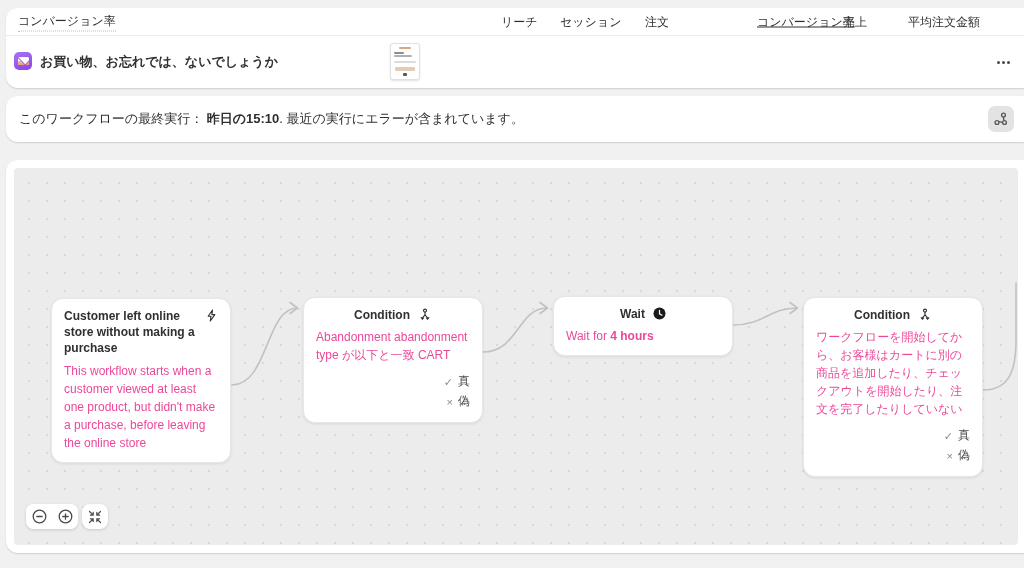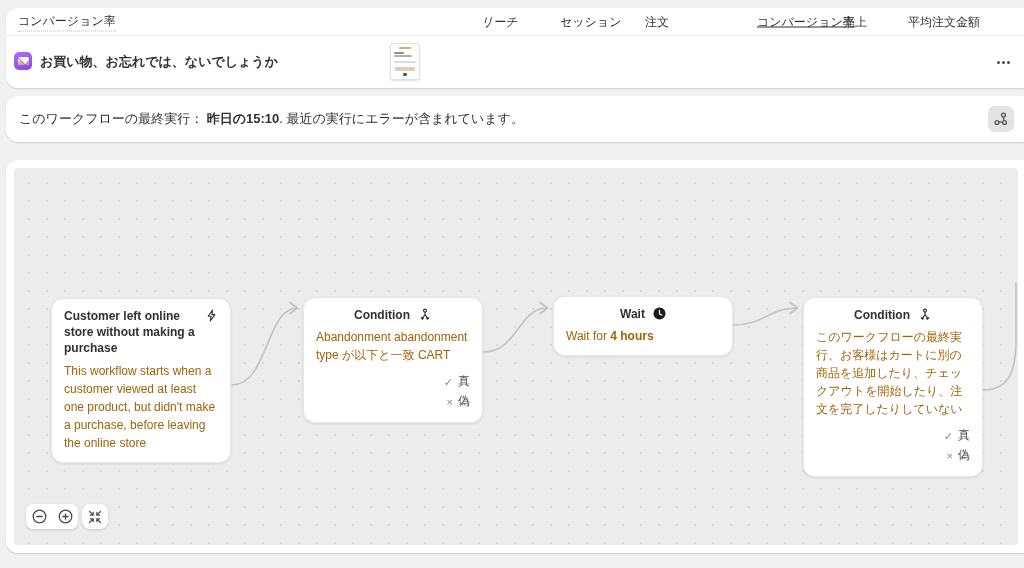--- a/index.html
+++ b/index.html
@@ -16,21 +16,21 @@
     background:#ffffff;
     border-radius:12px 0 0 12px;
     box-shadow:0 1px 2px rgba(0,0,0,.10), 0 1px 0 rgba(0,0,0,.04);
   }
 
   
   #card-table { top:8px; height:80px; }
   .table-header { position:relative; height:28px; border-bottom:1px solid #ebebeb; font-size:12px; color:#303030; }
   .table-header span { position:absolute; top:50%; transform:translateY(-50%); white-space:nowrap; }
   .col-activity { left:12px; border-bottom:1.5px dotted #bdbdbd; padding-bottom:1px; }
-  .col-reach { left:475px;font-style:italic; } .col-session { left:554px; } .col-order { left:639px; }
+  .col-reach { left:495px; } .col-session { left:554px; } .col-order { left:639px; }
   .col-conv { left:751px;text-decoration:underline; } .col-sales { left:837px; } .col-aov { left:902px;text-align:right; }
 
   .activity-row { position:relative; height:51px;padding-left:40px; }
   .email-icon {
     position:absolute; left:8px; top:16px; width:18px; height:18px;
     border-radius:5px; background:linear-gradient(160deg,#a973f2 0%,#8a43ea 100%);
     display:flex; align-items:center; justify-content:center;
   }
   .email-icon .env { width:11px; height:8px; background:#fff; border-radius:1.5px; position:relative; overflow:hidden; }
   .email-icon .env::before { content:""; position:absolute; left:0; right:0; bottom:0; height:4px; background:linear-gradient(180deg,#f9c29a,#f2975f); }
@@ -78,21 +78,21 @@
   .edges path { fill:none; stroke:#c2c2c2; stroke-width:1.6; stroke-linecap:round; stroke-linejoin:round; }
 
   .node {
     position:absolute; width:180px; background:#fff; border-radius:12px;
     border:1px solid #e7e7e7; box-shadow:0 1px 3px rgba(0,0,0,.09);
     padding:9px 12px 10px; cursor:pointer;
   }
   .node-head { display:flex; align-items:flex-start; justify-content:center; gap:8px; }
   .node-title { font-size:12px; font-weight:700; line-height:1.35; }
   .node-icon { flex:0 0 auto; margin-top:1px; }
-  .node-body { font-size:12px; line-height:1.5; margin-top:5px; color:#a16207; }
+  .node-body { font-size:12px; line-height:1.5; margin-top:5px; color:#ec4899; }
   .jp { word-break:break-all; }
   .node-outputs { margin-top:8px; font-size:12px; color:#4f4f4f; }
   .out-line { display:flex; justify-content:flex-end; align-items:center; gap:5px; line-height:1.65; }
   .mark { color:#8a8a8a; font-size:11px; }
 
   
   .zoom-pill {
     position:absolute; left:12px; bottom:16px; height:25px;
     background:#fff; border-radius:8px; box-shadow:0 1px 3px rgba(0,0,0,.15);
     display:flex; overflow:hidden;
@@ -218,21 +218,21 @@
       <div class="node-head">
         <span class="node-title">Condition</span>
         <svg class="node-icon" width="14" height="14" viewBox="0 0 14 14">
           <g fill="none" stroke="#303030" stroke-width="1.1" stroke-linecap="round">
             <circle cx="7" cy="2.6" r="1.5"></circle>
             <path d="M7 4.2 L7 6.2 M7 6.2 C7 8.2 4.4 8.6 4.4 10.6 M7 6.2 C7 8.2 9.6 8.6 9.6 10.6"></path>
             <path d="M3.2 9.6 L4.4 11.2 L5.6 9.9 M8.4 9.9 L9.6 11.2 L10.8 9.6"></path>
           </g>
         </svg>
       </div>
-      <div class="node-body jp">このワークフローの最終実行、お客様はカートに別の商品を追加したり、チェックアウトを開始したり、注文を完了したりしていない</div>
+      <div class="node-body jp">ワークフローを開始してから、お客様はカートに別の商品を追加したり、チェックアウトを開始したり、注文を完了したりしていない</div>
       <div class="node-outputs">
         <div class="out-line">
           <span class="mark">✓</span>
           <span>真</span>
         </div>
         <div class="out-line">
           <span class="mark">×</span>
           <span>偽</span>
         </div>
       </div>

